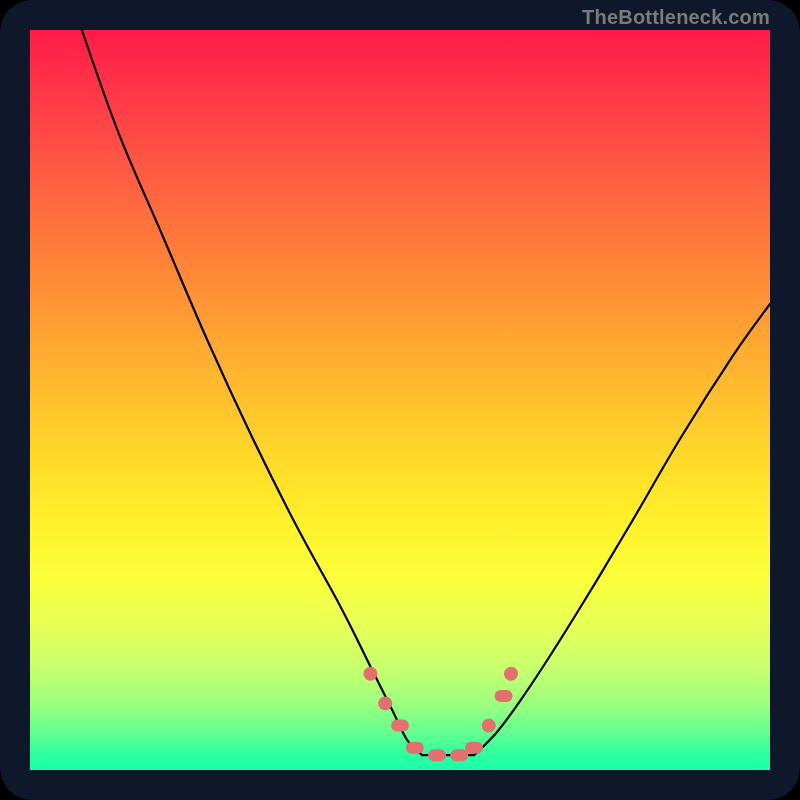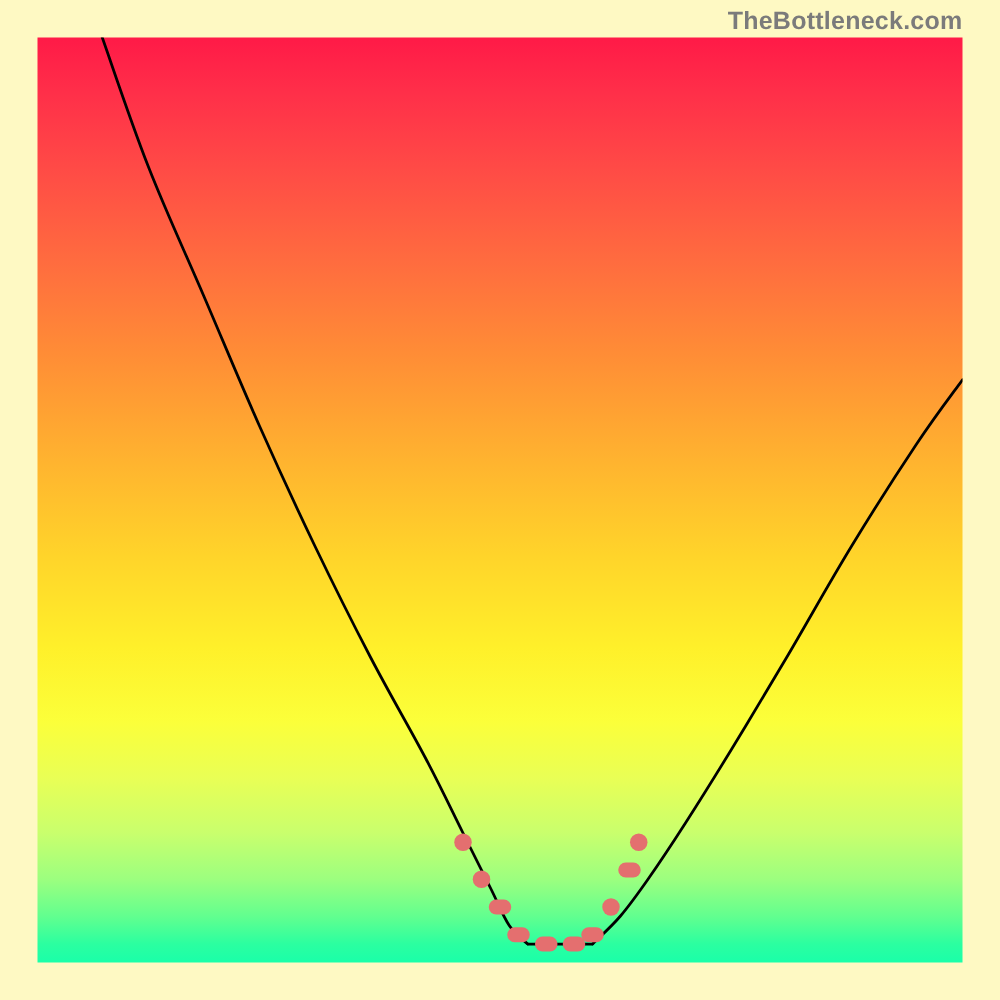--- a/index.html
+++ b/index.html
@@ -8,21 +8,22 @@
     width: 800px;
     height: 800px;
     overflow: hidden;
     background: #000;
     font-family: Arial, Helvetica, sans-serif;
   }
   .frame {
     position: relative;
     width: 800px;
     height: 800px;
-    background: #fef9c3;
+    background: #0f172a;
+    border-radius: 32px;
   }
   .plot-area {
     position: absolute;
     left: 30px;
     top: 30px;
     width: 740px;
     height: 740px;
     
     background: linear-gradient(to bottom,
       #ff1a47 0%,

